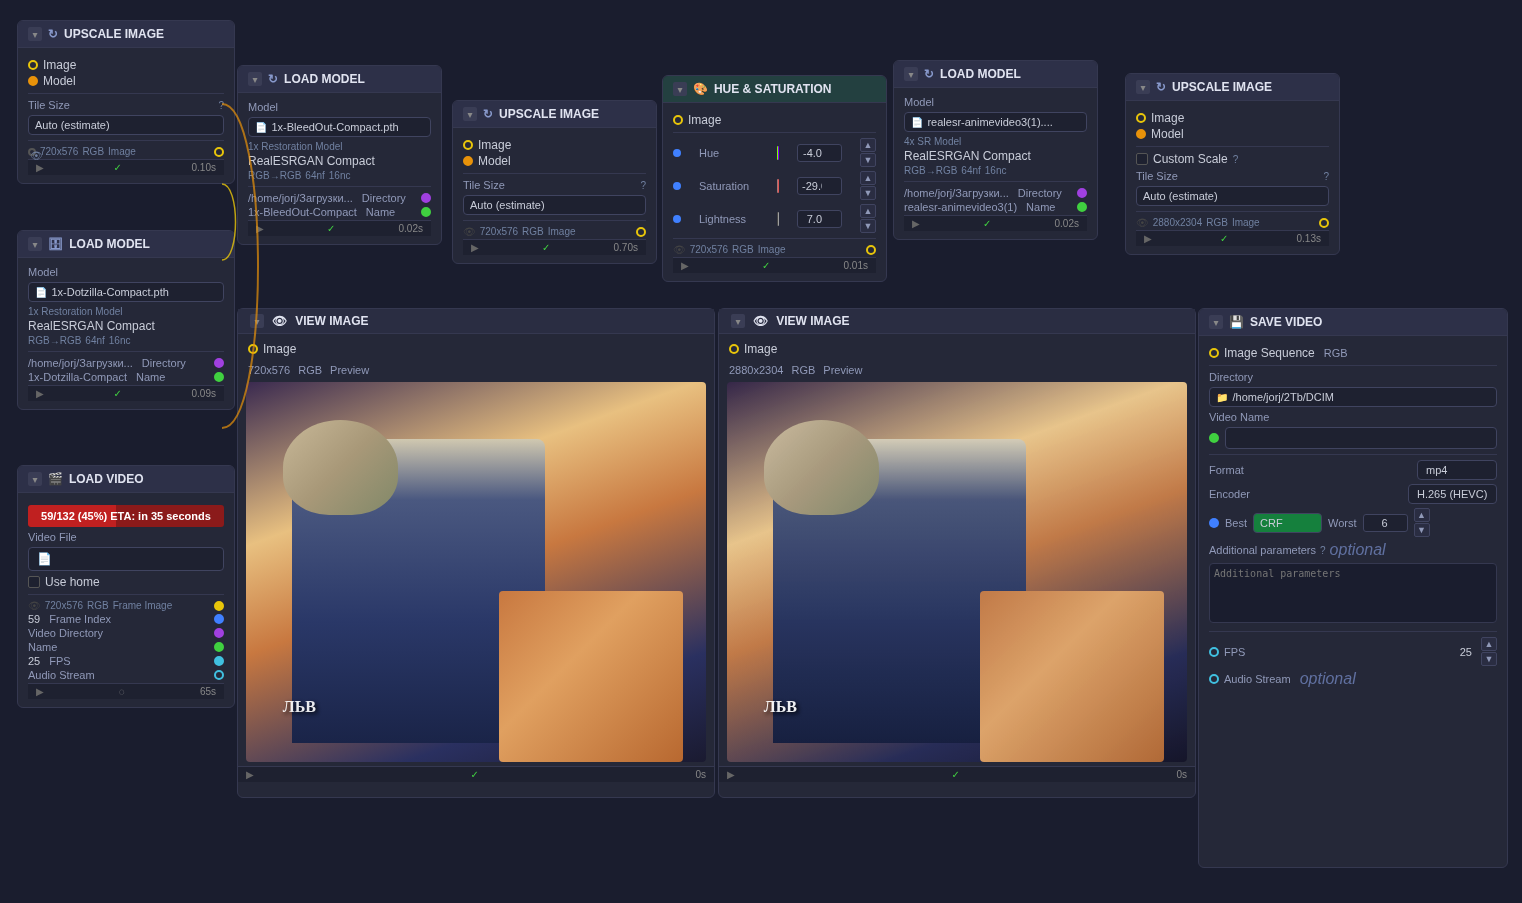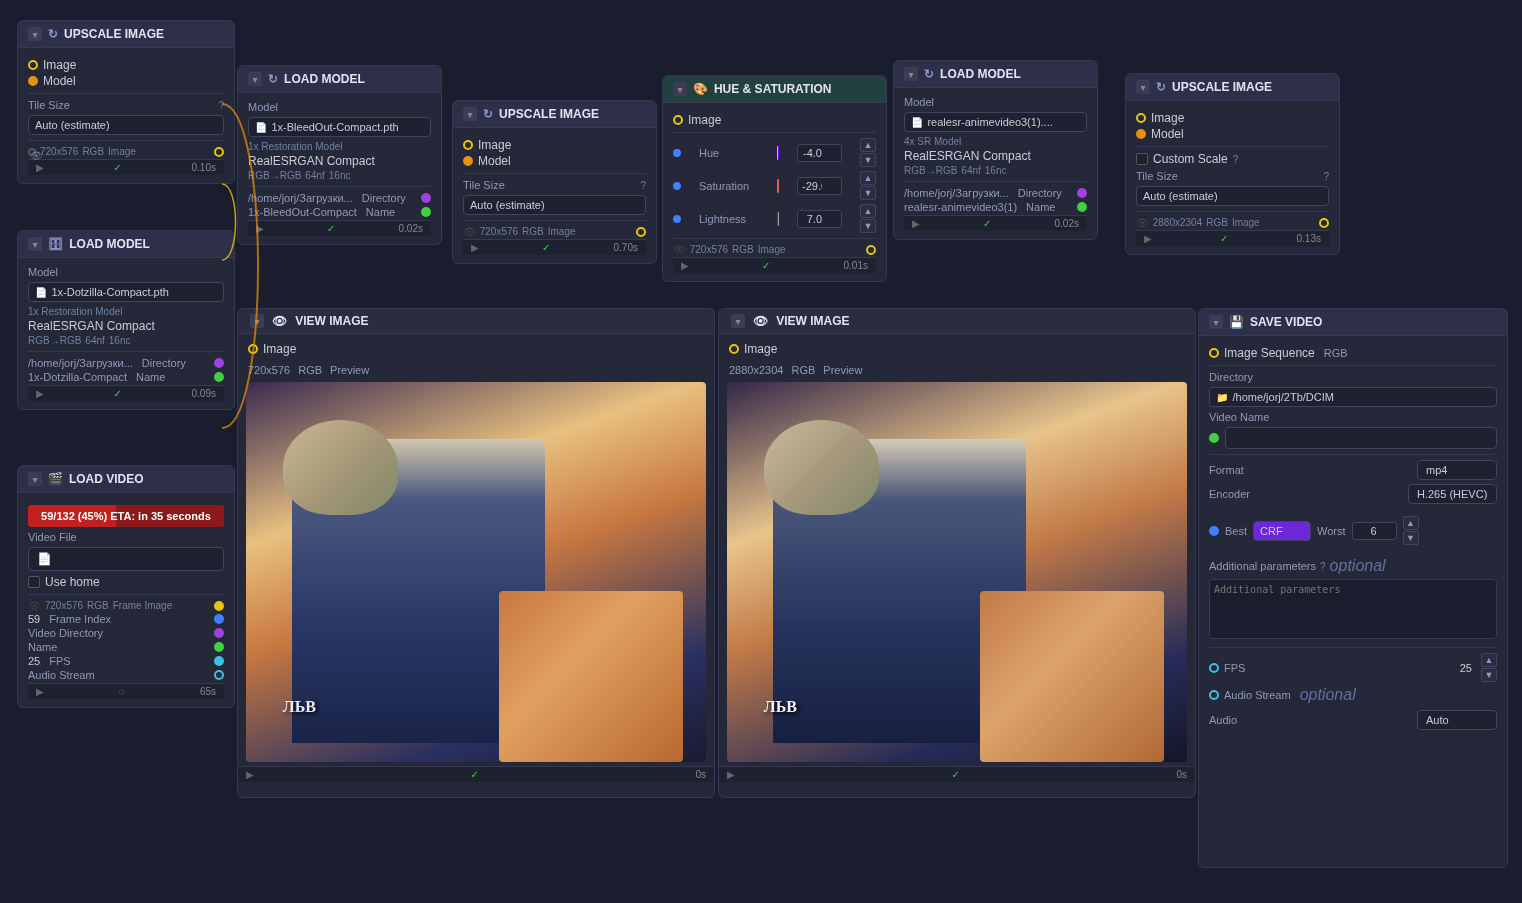--- a/index.html
+++ b/index.html
@@ -269,27 +269,27 @@
       color: #c8ccd8;
       border-radius: 4px;
       padding: 3px 8px;
       font-size: 11px;
       appearance: none;
       cursor: pointer;
       min-width: 80px;
     }
 
     .crf-input {
-      background: #6d28d9;
+      background: #15803d;
       border: 1px solid #404460;
       color: #c8ccd8;
       border-radius: 4px;
       padding: 3px 6px;
       font-size: 11px;
-      width: 58px;
+      width: 69px;
     }
 
     .stepper-btn {
       background: #2a2d42;
       border: 1px solid #404460;
       color: #9099b8;
       width: 16px;
       height: 14px;
       font-size: 9px;
       cursor: pointer;
@@ -788,21 +788,21 @@
     </div>
     
     <div class="field-row">
       <span class="field-label">Encoder</span>
       <select class="format-select">
         <option>H.265 (HEVC)</option>
       </select>
     </div>
     
     
-    <div style="display:flex;align-items:center;gap:6px;margin:12px 0;">
+    <div style="display:flex;align-items:center;gap:6px;margin:4px 0;">
       <div style="width:10px;height:10px;border-radius:50%;background:#4080ff;flex-shrink:0;"></div>
       <span class="field-label">Best</span>
       <input type="text" class="crf-input" value="CRF" style="">
       <span class="field-label">Worst</span>
       <input type="number" class="num-input-small" value="6" style="">
       <div style="display:flex;flex-direction:column;gap:1px;">
         <div class="stepper-btn">▲</div>
         <div class="stepper-btn">▼</div>
       </div>
     </div>
@@ -824,20 +824,14 @@
         <div class="stepper-btn">▼</div>
       </div>
     </div>
     
     <div class="dot-connector-row" style="margin-top:4px;">
       <div class="connector-dot cyan"></div>
       <span class="field-label">Audio Stream</span>
       <span class="optional-text" style="margin-left:4px;">optional</span>
     </div>
     
-    <div class="field-row" style="margin-top:6px;">
-      <span class="field-label">Audio</span>
-      <select class="format-select">
-        <option>Auto</option>
-      </select>
-    </div>
   </div>
 </div>
 
 </body></html>

